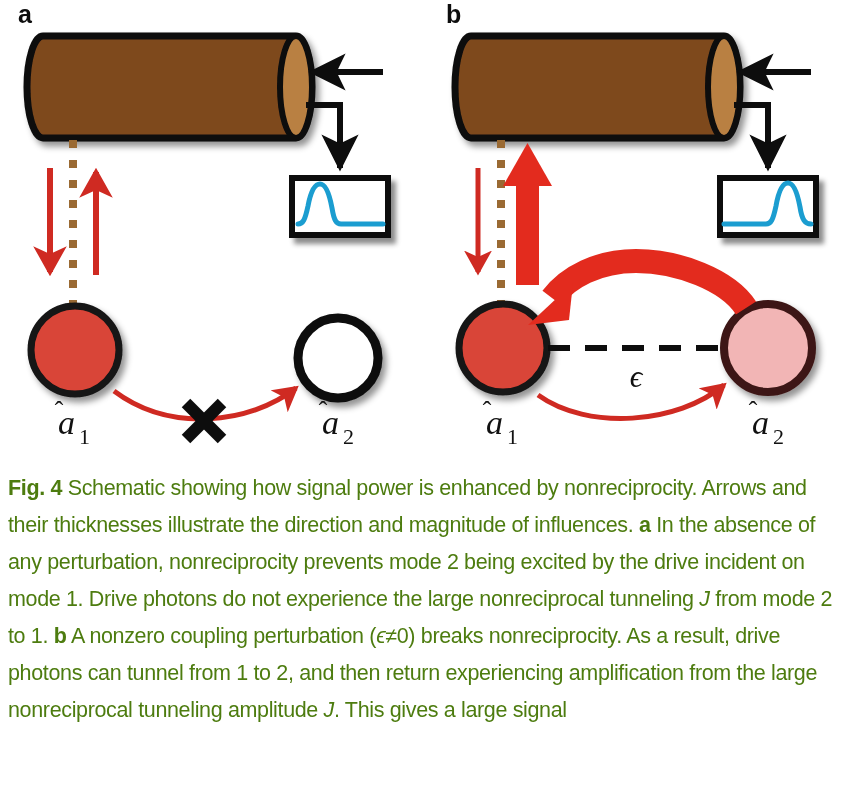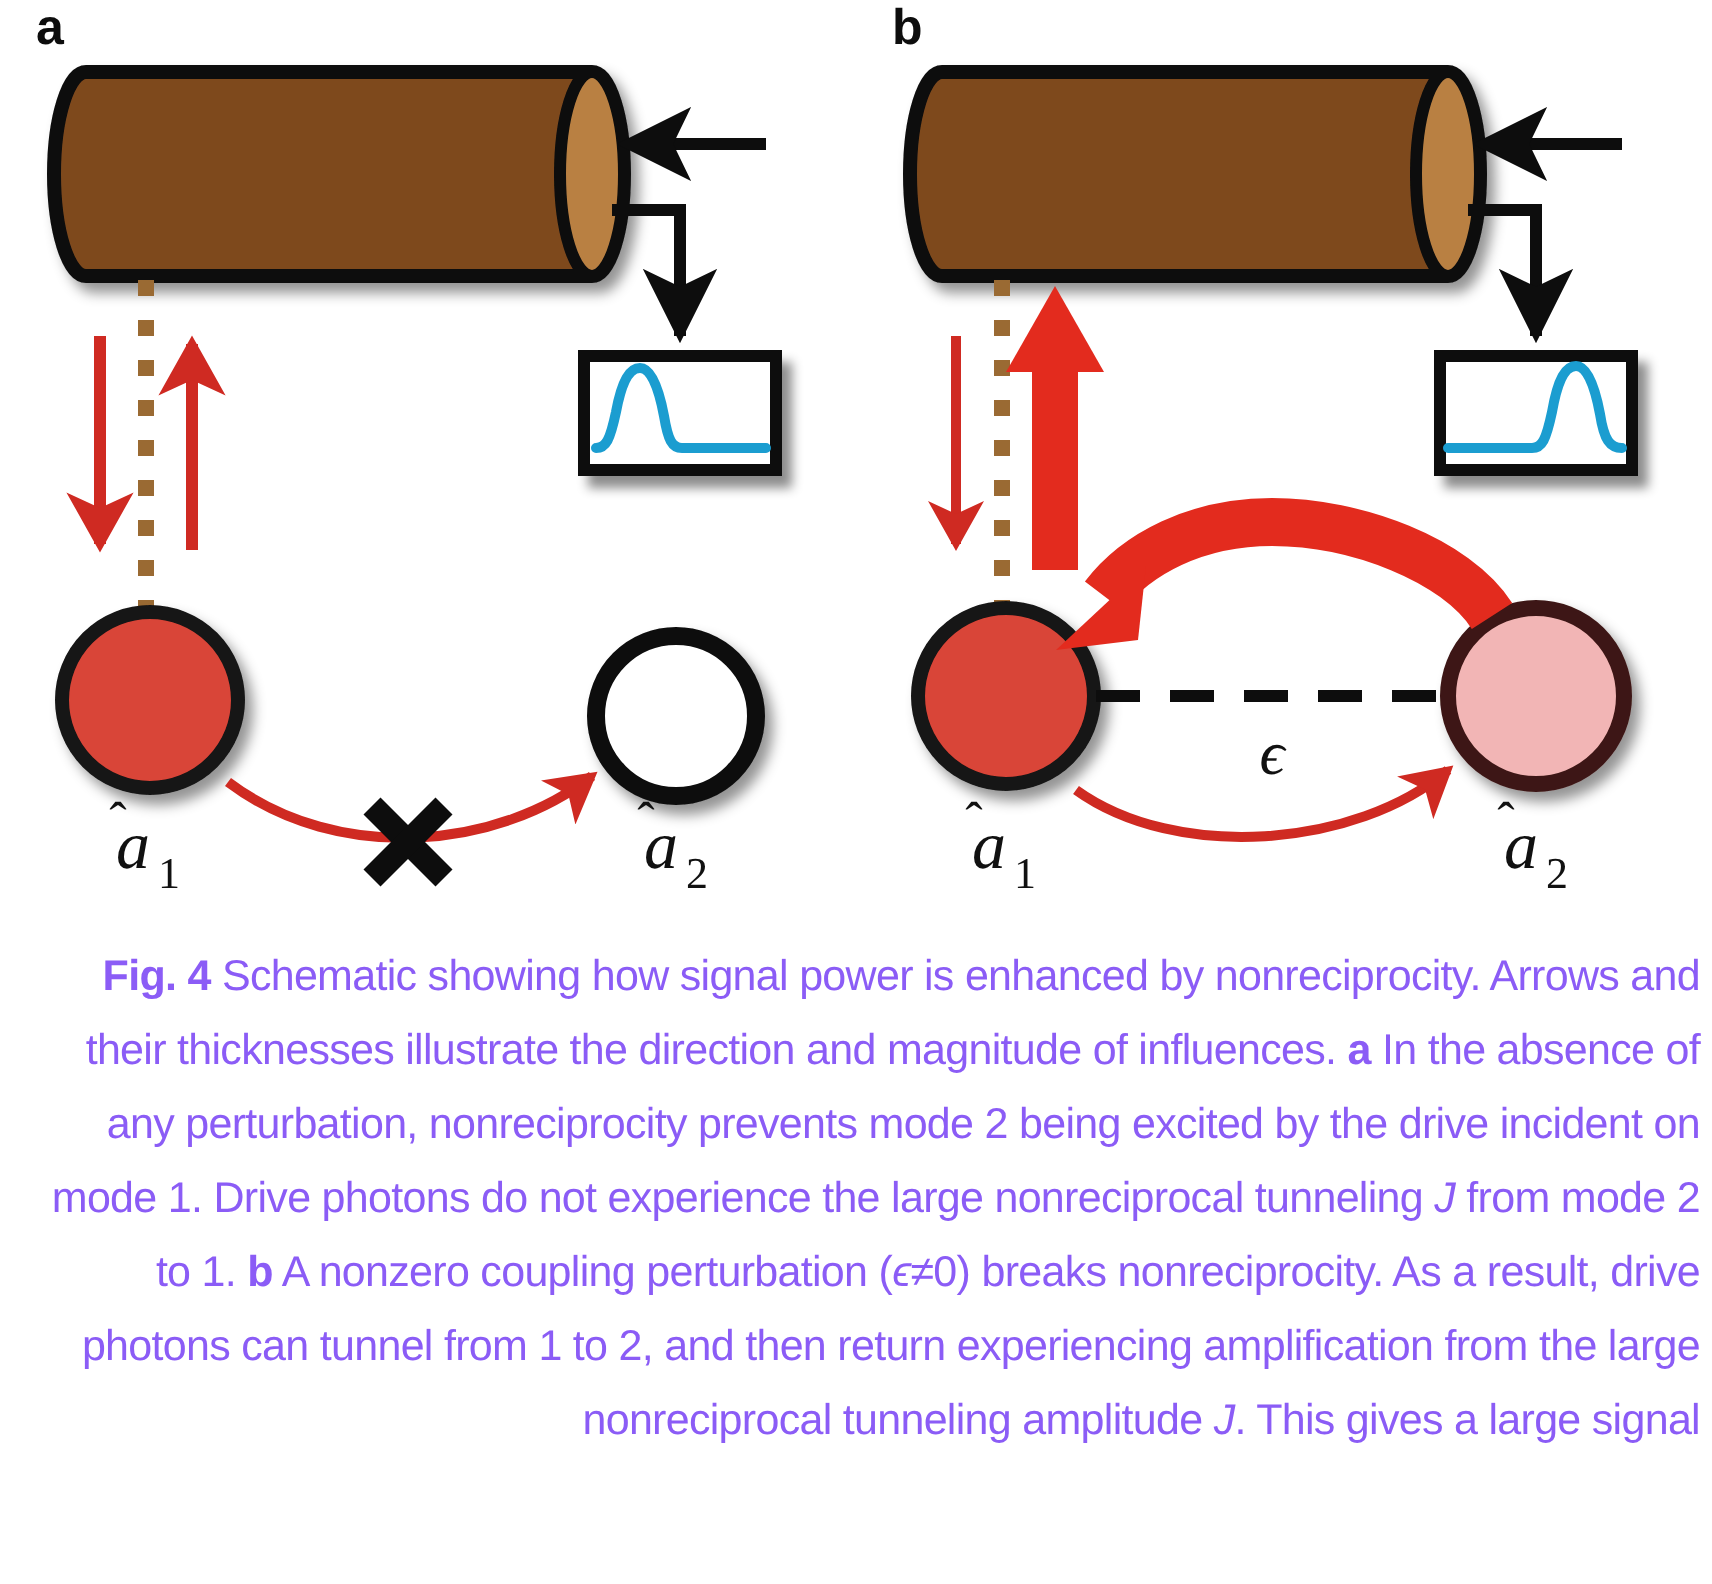--- a/index.html
+++ b/index.html
@@ -46,23 +46,22 @@
 
   
   #caption {
     position: absolute;
     left: 8px;
     top: 470px;
     width: 842px;
     font-family: "Liberation Sans", sans-serif;
     font-size: 21.5px;
     line-height: 37px;
-    color: #8b5cf6;
+    color: #4d7c0f;
     letter-spacing: -0.35px;
-    text-align: right;
   }
   #caption b {
     font-weight: bold;
   }
   #caption i {
     font-style: italic;
   }
   .cap-frag { white-space: pre-wrap; }
 </style>
 </head>

